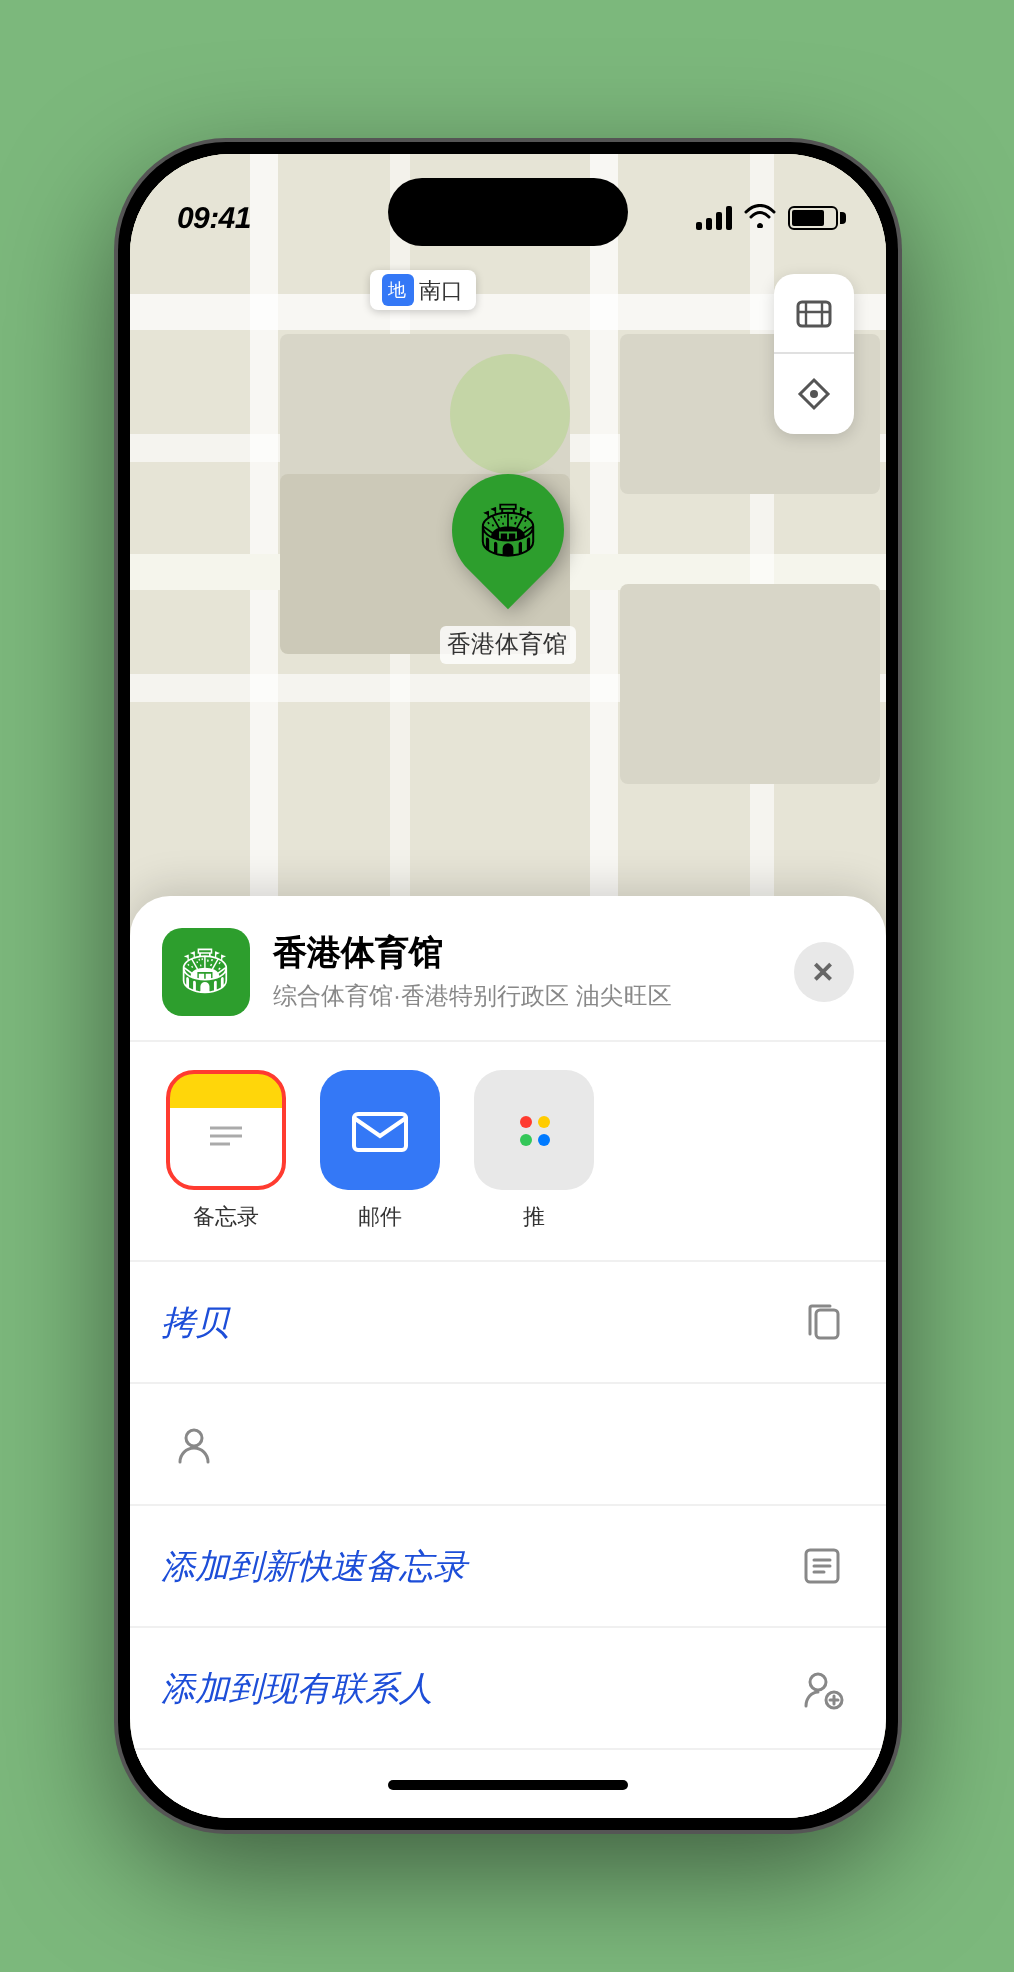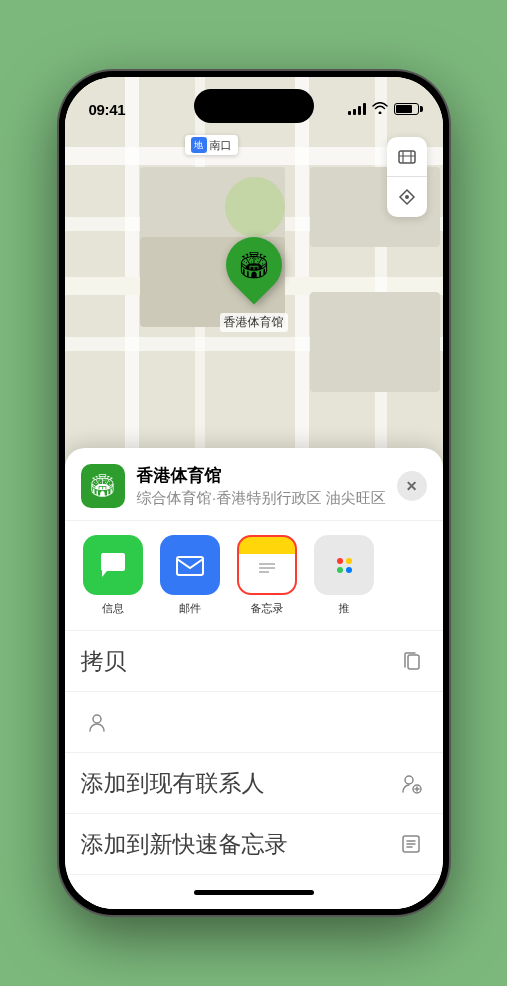--- a/index.html
+++ b/index.html
@@ -41,20 +41,21 @@
       background: transparent;
       display: flex;
       align-items: center;
       justify-content: space-between;
       padding: 14px 24px 0;
       position: absolute;
       top: 0;
       left: 0;
       right: 0;
       z-index: 10;
+      font-style: italic;
     }
 
     .status-time {
       font-size: 15px;
       font-weight: 600;
       color: #000;
       letter-spacing: -0.3px;
     }
 
     .status-icons {
@@ -250,21 +251,21 @@
       flex: 1;
     }
 
     .venue-name {
       font-size: 17px;
       font-weight: 600;
       color: #000;
     }
 
     .venue-subtitle {
-      font-size: 15px;
+      font-size: 12px;
       color: #888;
       margin-top: 2px;
     }
 
     .close-btn {
       width: 30px;
       height: 30px;
       background: #e8e8e8;
       border-radius: 50%;
       display: flex;
@@ -341,22 +342,23 @@
     .action-row {
       display: flex;
       align-items: center;
       padding: 14px 16px;
       border-bottom: 1px solid #f0f0f0;
       cursor: pointer;
     }
 
     .action-label {
       flex: 1;
-      font-size: 23px;
-      color: #404040;
+      font-size: 17px;
+      color: #1d4ed8;
+      font-style: italic;
     }
 
     .action-icon {
       width: 32px;
       height: 32px;
       display: flex;
       align-items: center;
       justify-content: center;
       color: #666;
       font-size: 18px;
@@ -471,49 +473,41 @@
         <div class="venue-info">
           <div class="venue-name">香港体育馆</div>
           <div class="venue-subtitle">综合体育馆·香港特别行政区 油尖旺区</div>
         </div>
         <div class="close-btn">✕</div>
       </div>
 
       <div class="share-row">
 
 
+
         <div class="share-item">
-          <div class="share-icon-wrap messages">
+          <div class="share-icon-wrap notes selected">
             <svg width="36" height="36" viewBox="0 0 36 36" fill="none">
-              <path d="M6 8C6 6.9 6.9 6 8 6H28C29.1 6 30 6.9 30 8V22C30 23.1 29.1 24 28 24H12L7 30V24H8C6.9 24 6 23.1 6 22V8Z" fill="white"></path>
+
+              <line x1="10" y1="17" x2="26" y2="17" stroke="#aaa" stroke-width="1.5"></line>
+              <line x1="10" y1="21" x2="26" y2="21" stroke="#aaa" stroke-width="1.5"></line>
+              <line x1="10" y1="25" x2="20" y2="25" stroke="#aaa" stroke-width="1.5"></line>
             </svg>
           </div>
-          <span class="share-icon-label">信息</span>
+          <span class="share-icon-label">备忘录</span>
         </div>
 
         <div class="share-item">
           <div class="share-icon-wrap mail">
             <svg width="36" height="36" viewBox="0 0 36 36" fill="none">
               <rect x="5" y="10" width="26" height="18" rx="2" stroke="white" stroke-width="2" fill="none"></rect>
               <path d="M5 12L18 21L31 12" stroke="white" stroke-width="2" stroke-linecap="round"></path>
             </svg>
           </div>
           <span class="share-icon-label">邮件</span>
-        </div>
-
-        <div class="share-item">
-          <div class="share-icon-wrap notes selected">
-            <svg width="36" height="36" viewBox="0 0 36 36" fill="none">
-
-              <line x1="10" y1="17" x2="26" y2="17" stroke="#aaa" stroke-width="1.5"></line>
-              <line x1="10" y1="21" x2="26" y2="21" stroke="#aaa" stroke-width="1.5"></line>
-              <line x1="10" y1="25" x2="20" y2="25" stroke="#aaa" stroke-width="1.5"></line>
-            </svg>
-          </div>
-          <span class="share-icon-label">备忘录</span>
         </div>
 
         <div class="share-item">
           <div style="width:60px;height:60px;border-radius:14px;background:#e8e8e8;display:flex;flex-direction:column;align-items:center;justify-content:center;gap:3px;">
             <div style="display:flex;gap:3px;">
               <div class="dot" style="background:#ff3b30;"></div>
               <div class="dot" style="background:#ffcc00;"></div>
             </div>
             <div style="display:flex;gap:3px;">
               <div class="dot" style="background:#34c759;"></div>
@@ -538,41 +532,41 @@
       <div class="action-row">
         <div class="action-icon">
           <svg width="22" height="22" viewBox="0 0 22 22" fill="none">
             <circle cx="11" cy="8" r="4" stroke="#888" stroke-width="1.5" fill="none"></circle>
             <path d="M4 20C4 16.1 7.1 13 11 13C14.9 13 18 16.1 18 20" stroke="#888" stroke-width="1.5" stroke-linecap="round" fill="none"></path>
           </svg>
         </div>
       </div>
 
       <div class="action-row">
+        <span class="action-label">添加到新快速备忘录</span>
+        <div class="action-icon">
+          <svg width="22" height="22" viewBox="0 0 22 22" fill="none">
+            <rect x="3" y="3" width="16" height="16" rx="2" stroke="#888" stroke-width="1.5" fill="none"></rect>
+            <path d="M7 8h8M7 11h8M7 14h5" stroke="#888" stroke-width="1.5" stroke-linecap="round"></path>
+          </svg>
+        </div>
+      </div>
+
+      <div class="action-row">
         <span class="action-label">添加到现有联系人</span>
         <div class="action-icon">
           <svg width="22" height="22" viewBox="0 0 22 22" fill="none">
             <circle cx="9" cy="8" r="4" stroke="#888" stroke-width="1.5" fill="none"></circle>
             <path d="M3 20C3 16.1 5.8 13 9 13" stroke="#888" stroke-width="1.5" stroke-linecap="round" fill="none"></path>
             <circle cx="17" cy="17" r="4" stroke="#888" stroke-width="1.5" fill="none"></circle>
             <path d="M17 15v4M15 17h4" stroke="#888" stroke-width="1.5" stroke-linecap="round"></path>
           </svg>
         </div>
       </div>
 
-      <div class="action-row">
-        <span class="action-label">添加到新快速备忘录</span>
-        <div class="action-icon">
-          <svg width="22" height="22" viewBox="0 0 22 22" fill="none">
-            <rect x="3" y="3" width="16" height="16" rx="2" stroke="#888" stroke-width="1.5" fill="none"></rect>
-            <path d="M7 8h8M7 11h8M7 14h5" stroke="#888" stroke-width="1.5" stroke-linecap="round"></path>
-          </svg>
-        </div>
-      </div>
-
 
       <div class="home-indicator">
         <div class="home-bar"></div>
       </div>
 
     </div>
 
   </div>
 </div>
 

